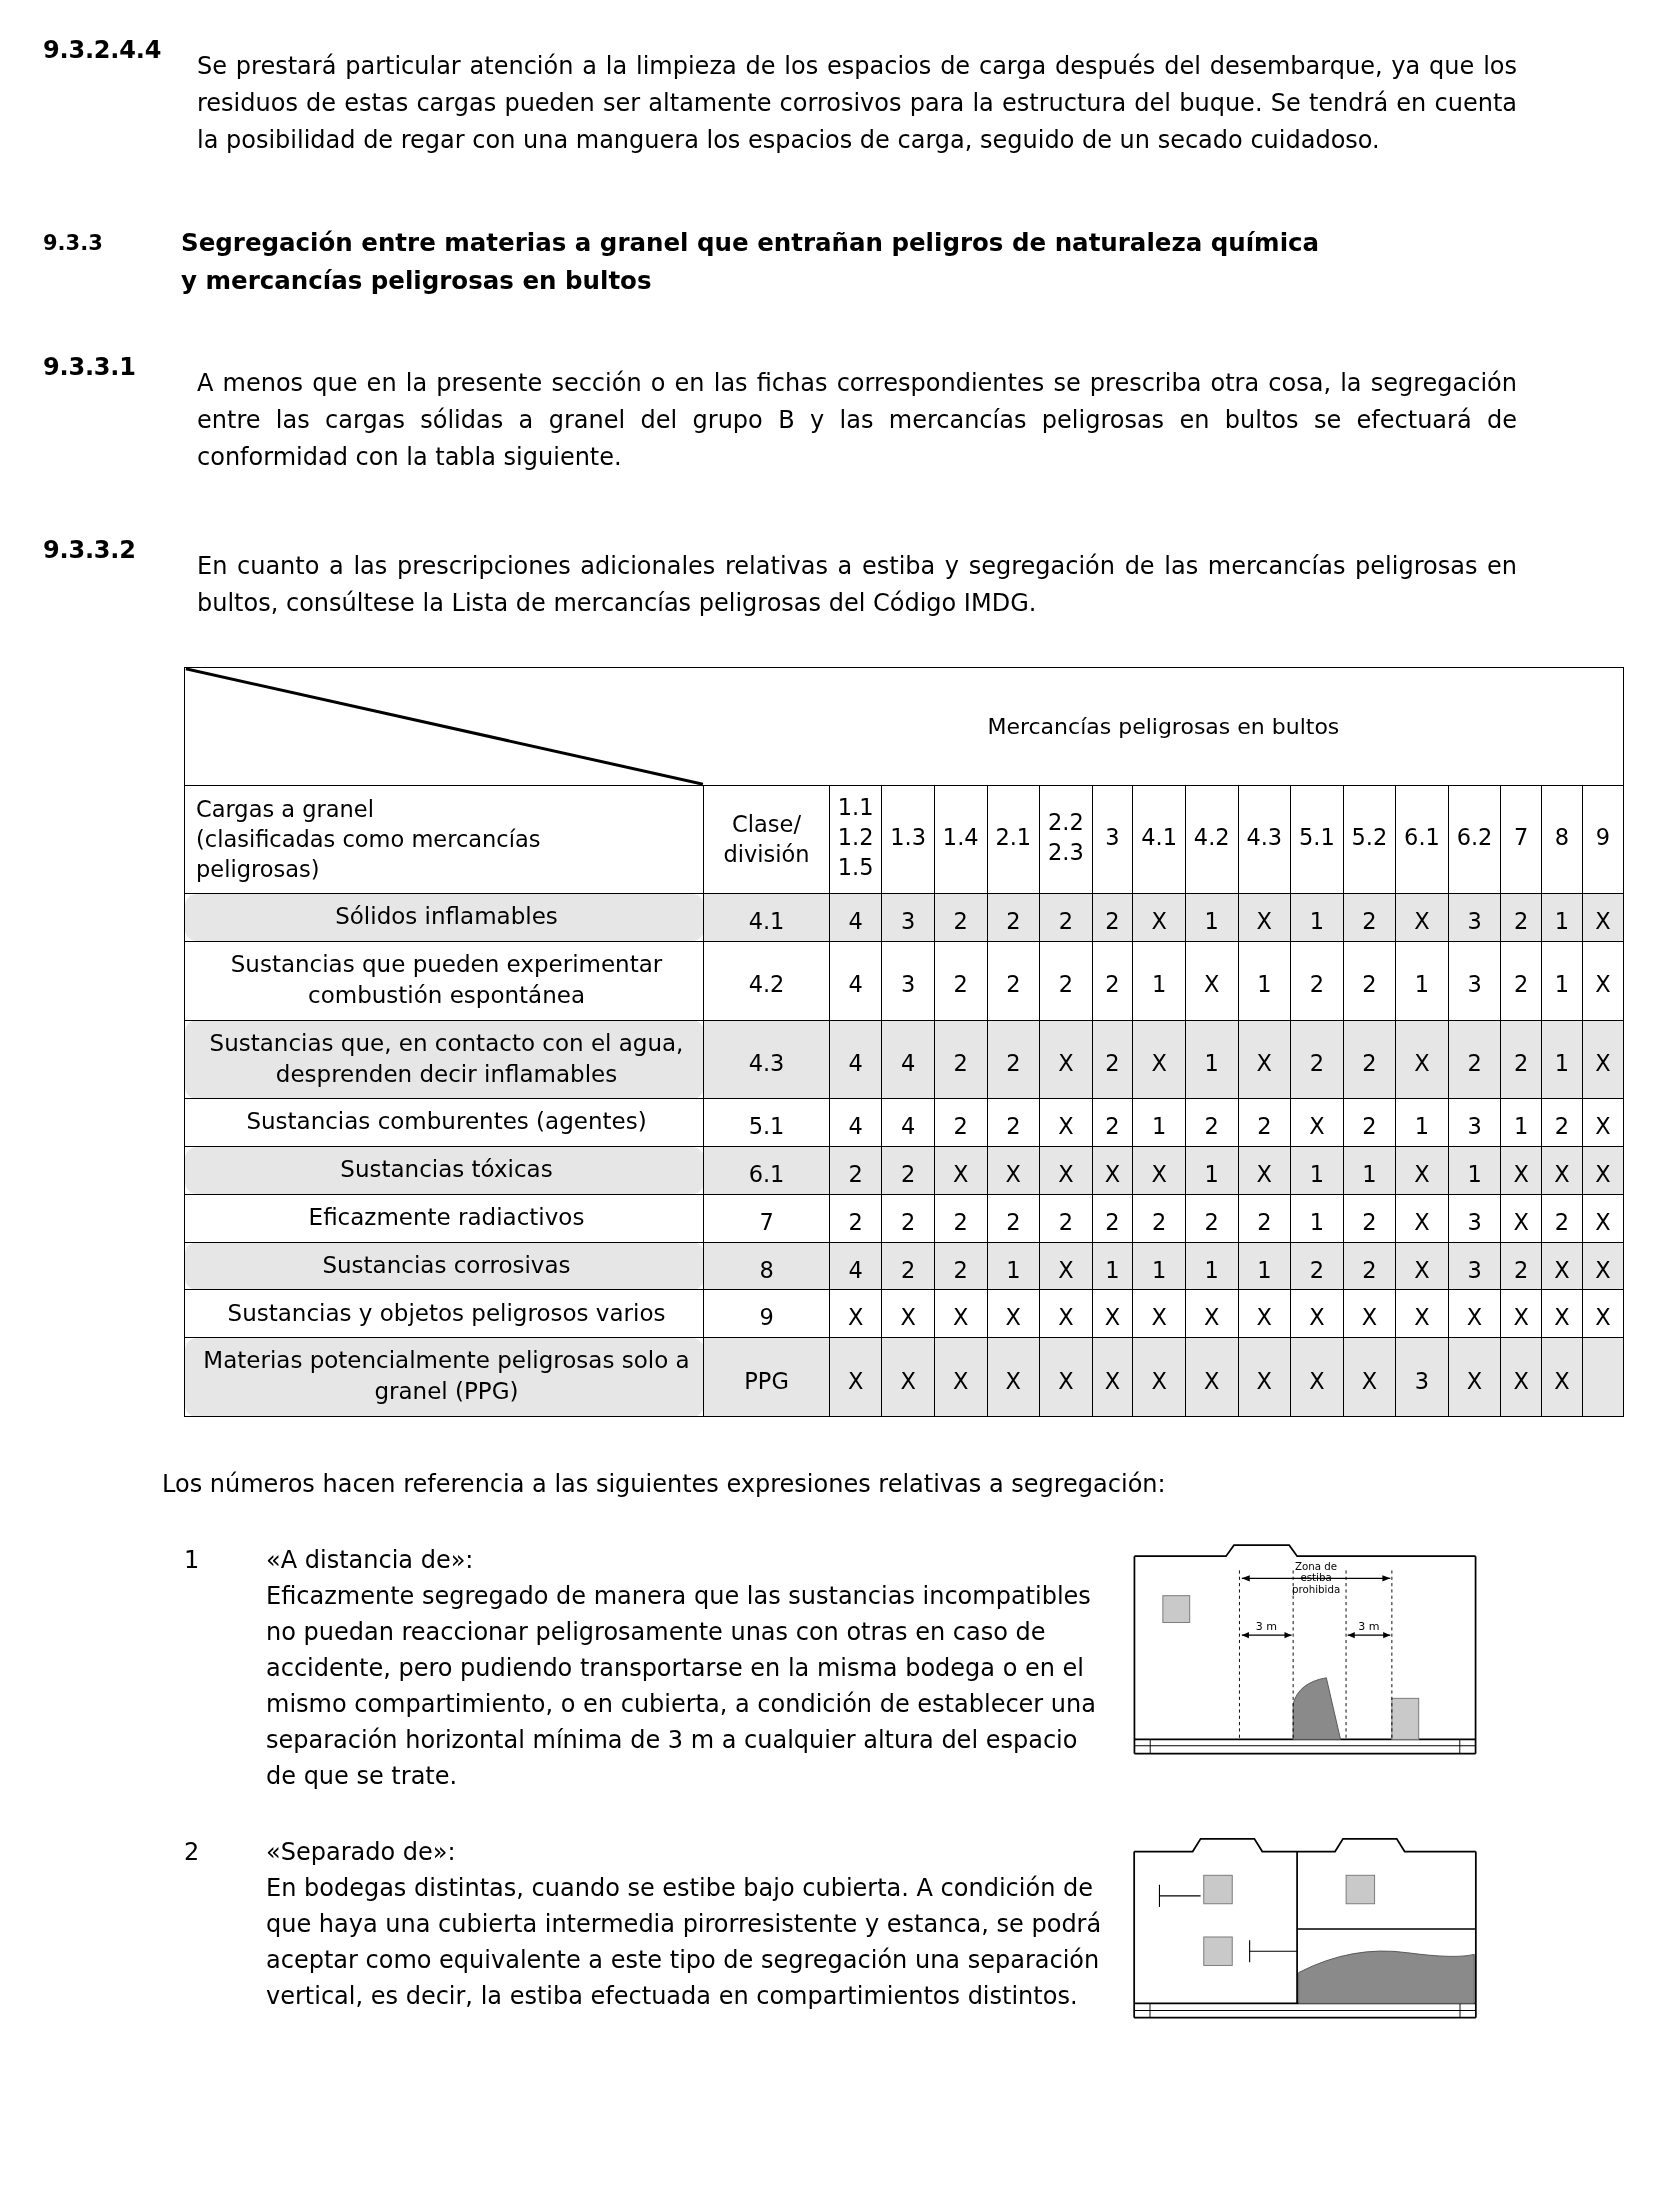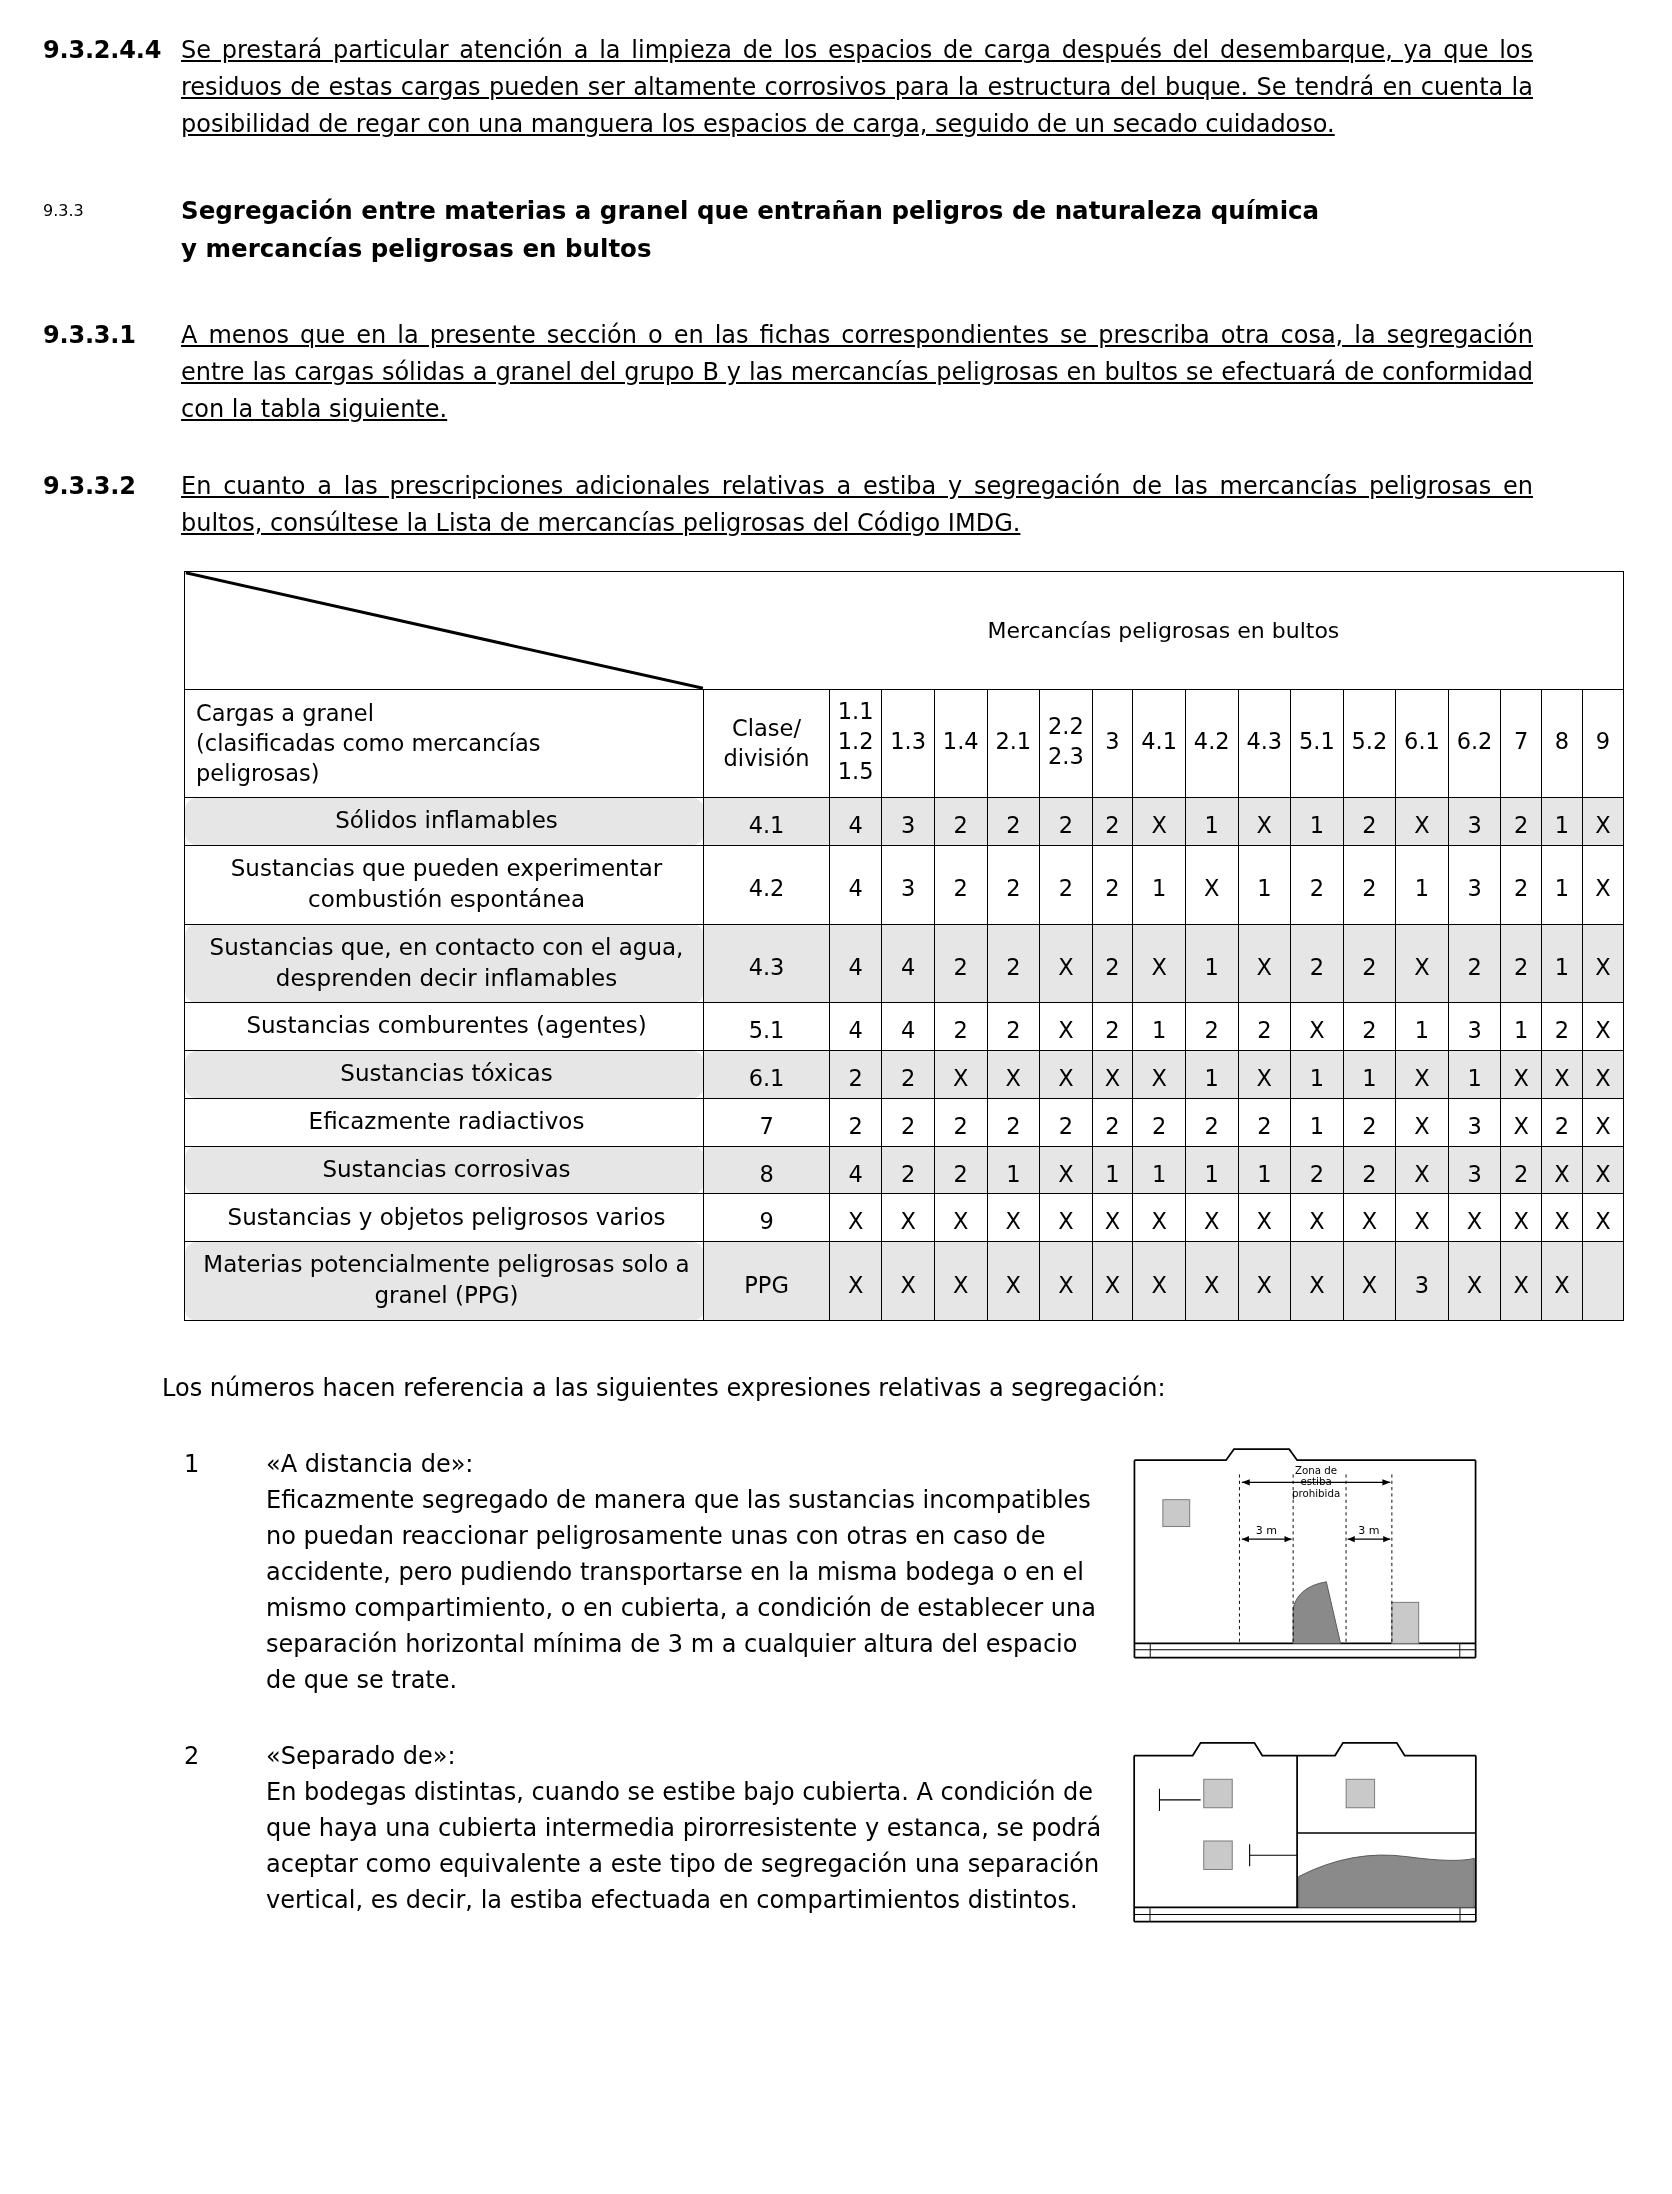--- a/index.html
+++ b/index.html
@@ -38,33 +38,32 @@
     white-space: nowrap;
   }
   .para-body {
     flex: 1 1 auto;
     font-size: 24px;
     line-height: 37px;
     text-align: justify;
     max-width: 1352px;
   }
   .para-body p {
-    margin: 0;
-    text-decoration: underline;
+    margin: 16px;
   }
 
   
   .heading {
     display: flex;
     align-items: flex-start;
   }
   .heading-num {
     flex: 0 0 138px;
-    font-weight: normal;
-    font-size: 16px;
+    font-weight: bold;
+    font-size: 21px;
     line-height: 38px;
   }
   .heading-text {
     flex: 1 1 auto;
     font-weight: bold;
     font-size: 24.5px;
     line-height: 38px;
     max-width: 1344px;
   }
 

